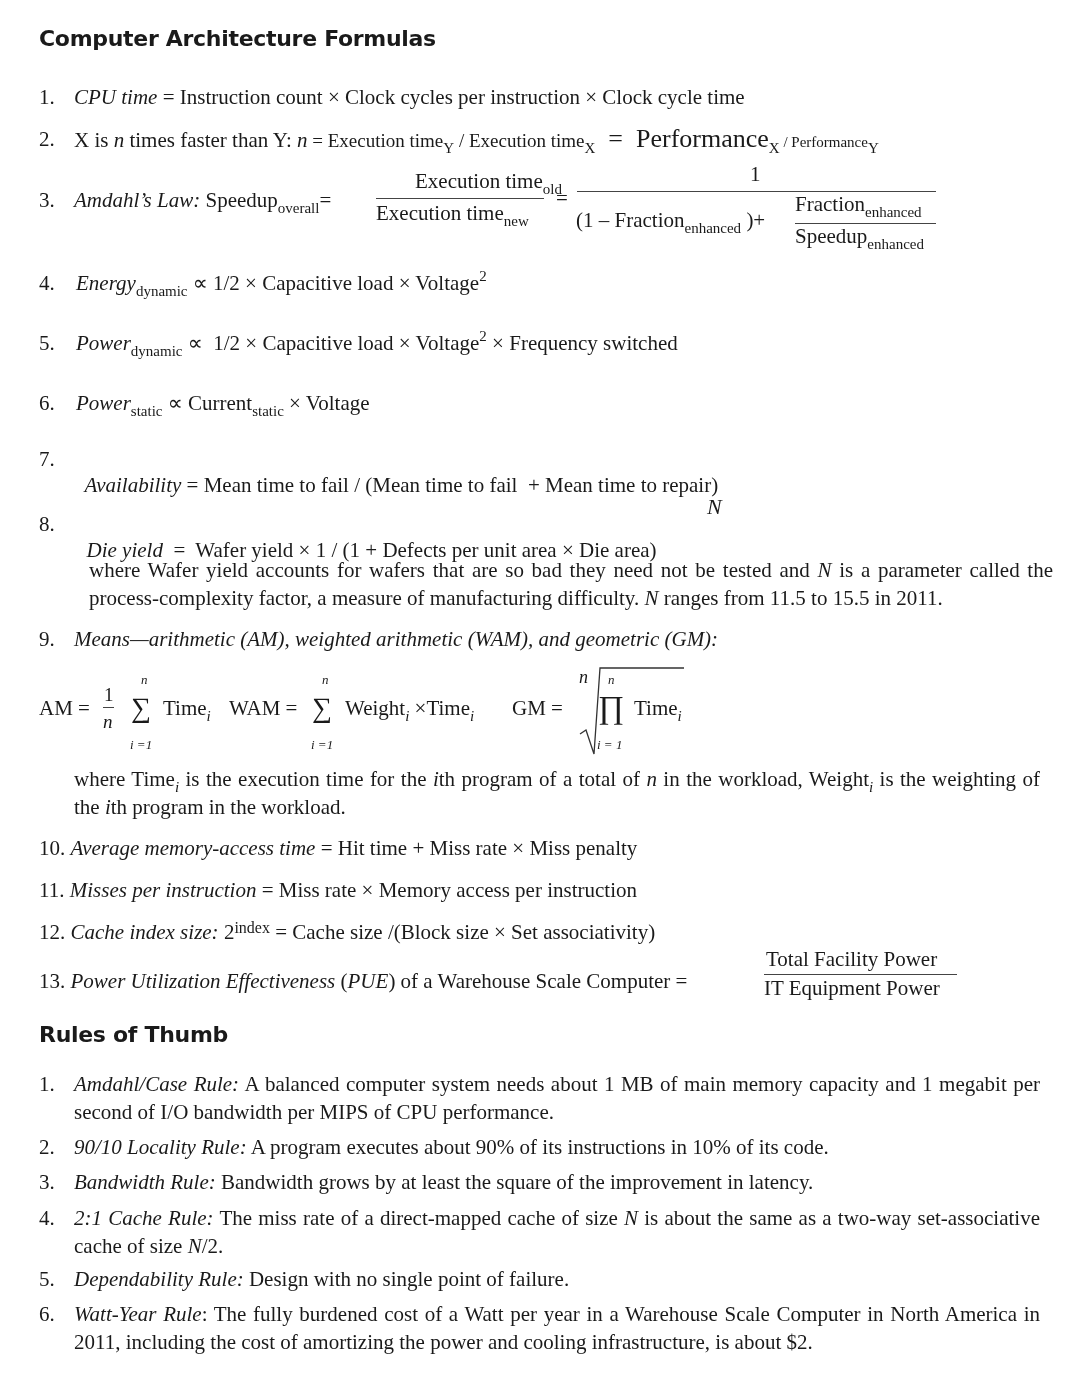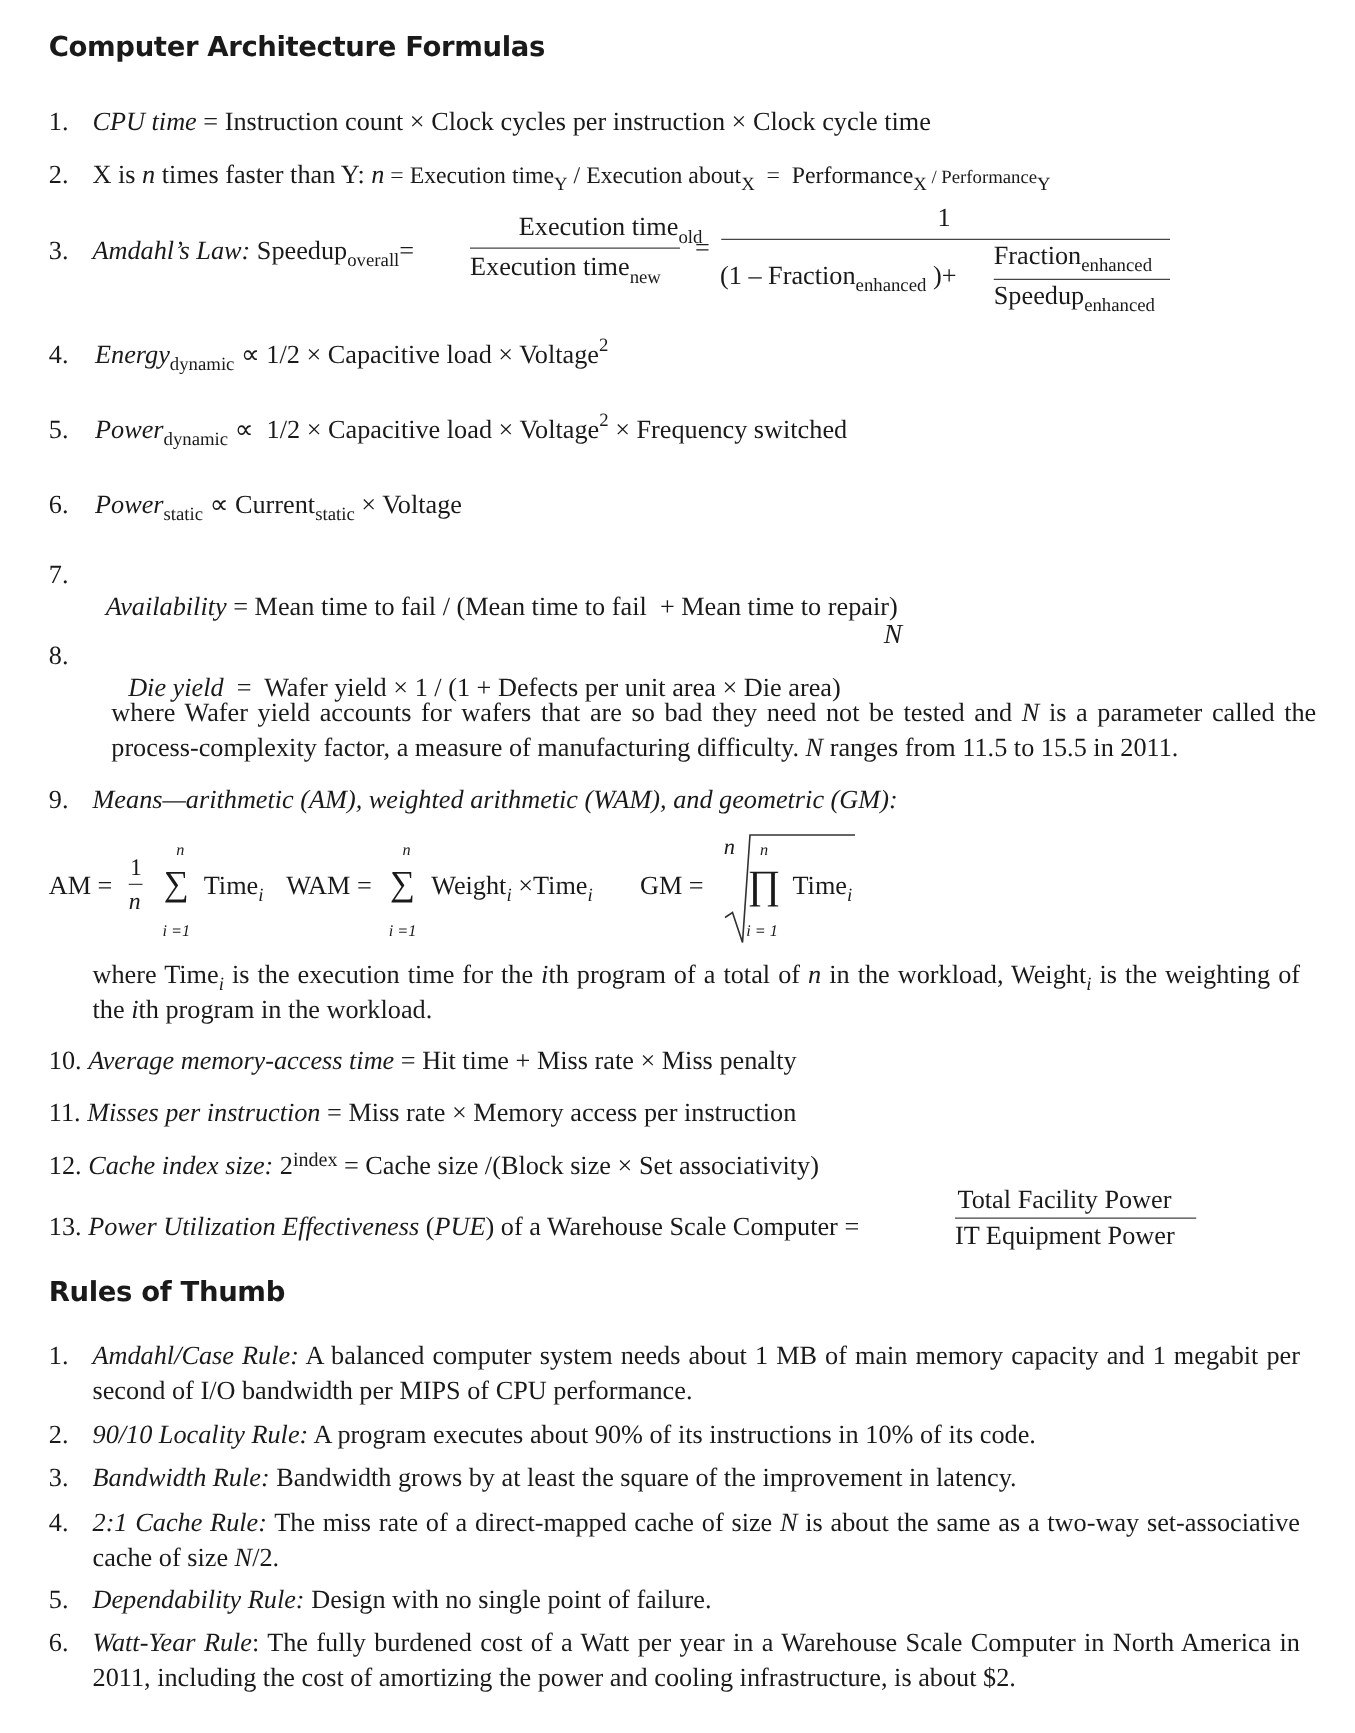--- a/index.html
+++ b/index.html
@@ -22,21 +22,21 @@
 
 <div class="h" style="left:39px; top:26px;">Computer Architecture Formulas</div>
 
 <div class="num" style="left:39px; top:84px;">1.</div>
 <div class="ln" style="left:74px; top:84px;">
   <i>CPU time</i><span> = Instruction count × Clock cycles per instruction × Clock cycle time</span>
 </div>
 
 <div class="num" style="left:39px; top:126px;">2.</div>
 <div class="ln" style="left:74px; top:126px;">
-  <span>X is </span><i>n</i><span> times faster than Y: </span><i>n</i><span style="font-size:19px"> = Execution time</span><sub>Y</sub><span style="font-size:19px"> / Execution about</span><sub>X</sub><span style="font-size:19px;white-space:pre">  =  Performance</span><sub>X</sub><span style="font-size:15px"> / Performance</span><sub>Y</sub>
+  <span>X is </span><i>n</i><span> times faster than Y: </span><i>n</i><span style="font-size:19px"> = Execution time</span><sub>Y</sub><span style="font-size:19px"> / Execution time</span><sub>X</sub><span style="font-size:26px;white-space:pre">  =  Performance</span><sub>X</sub><span style="font-size:15px"> / Performance</span><sub>Y</sub>
 </div>
 
 <div class="num" style="left:39px; top:187px;">3.</div>
 <div class="ln" style="left:74px; top:187px;">
   <i>Amdahl’s Law:</i><span> Speedup</span><sub>overall</sub><span>=</span>
 </div>
 <div class="abs" style="left:379px; top:169px;margin-left:36px;"><span>Execution time</span><sub>old</sub></div>
 <div class="bar" style="left:376px; top:198px; width:168px;"></div>
 <div class="abs" style="left:376px; top:201px;"><span>Execution time</span><sub>new</sub></div>
 <div class="abs" style="left:556px; top:186px;">=</div>
@@ -61,21 +61,21 @@
 <div class="ln" style="left:76px; top:390px;">
   <i>Power</i><sub>static</sub><span> ∝ Current</span><sub>static</sub><span> × Voltage</span>
 </div>
 
 <div class="num" style="left:39px; top:446px;">7.</div>
 <div class="ln" style="left:74px; top:446px; white-space:pre;">
   <i>Availability</i><span> = Mean time to fail / (Mean time to fail  + Mean time to repair)</span>
 </div>
 
 <div class="num" style="left:39px; top:511px;">8.</div>
-<div class="ln" style="left:92px; top:511px; white-space:pre;">
+<div class="ln" style="left:76px; top:511px; white-space:pre;">
   <i>Die yield</i><span>  =  Wafer yield × 1 / (1 + Defects per unit area × Die area)</span>
 </div>
 <div class="abs it" style="left:707px; top:494px; font-size:22px;">N</div>
 <div class="para" style="left:89px; top:556px; width:964px; font-size:21px;">
   <span>where Wafer yield accounts for wafers that are so bad they need not be tested and </span><i>N</i><span> is a parameter called the process-complexity factor, a measure of manufacturing difficulty. </span><i>N</i><span> ranges from 11.5 to 15.5 in 2011.</span>
 </div>
 
 <div class="num" style="left:39px; top:626px;">9.</div>
 <div class="ln it" style="left:74px; top:626px;">Means—arithmetic (AM), weighted arithmetic (WAM), and geometric (GM):</div>
 

